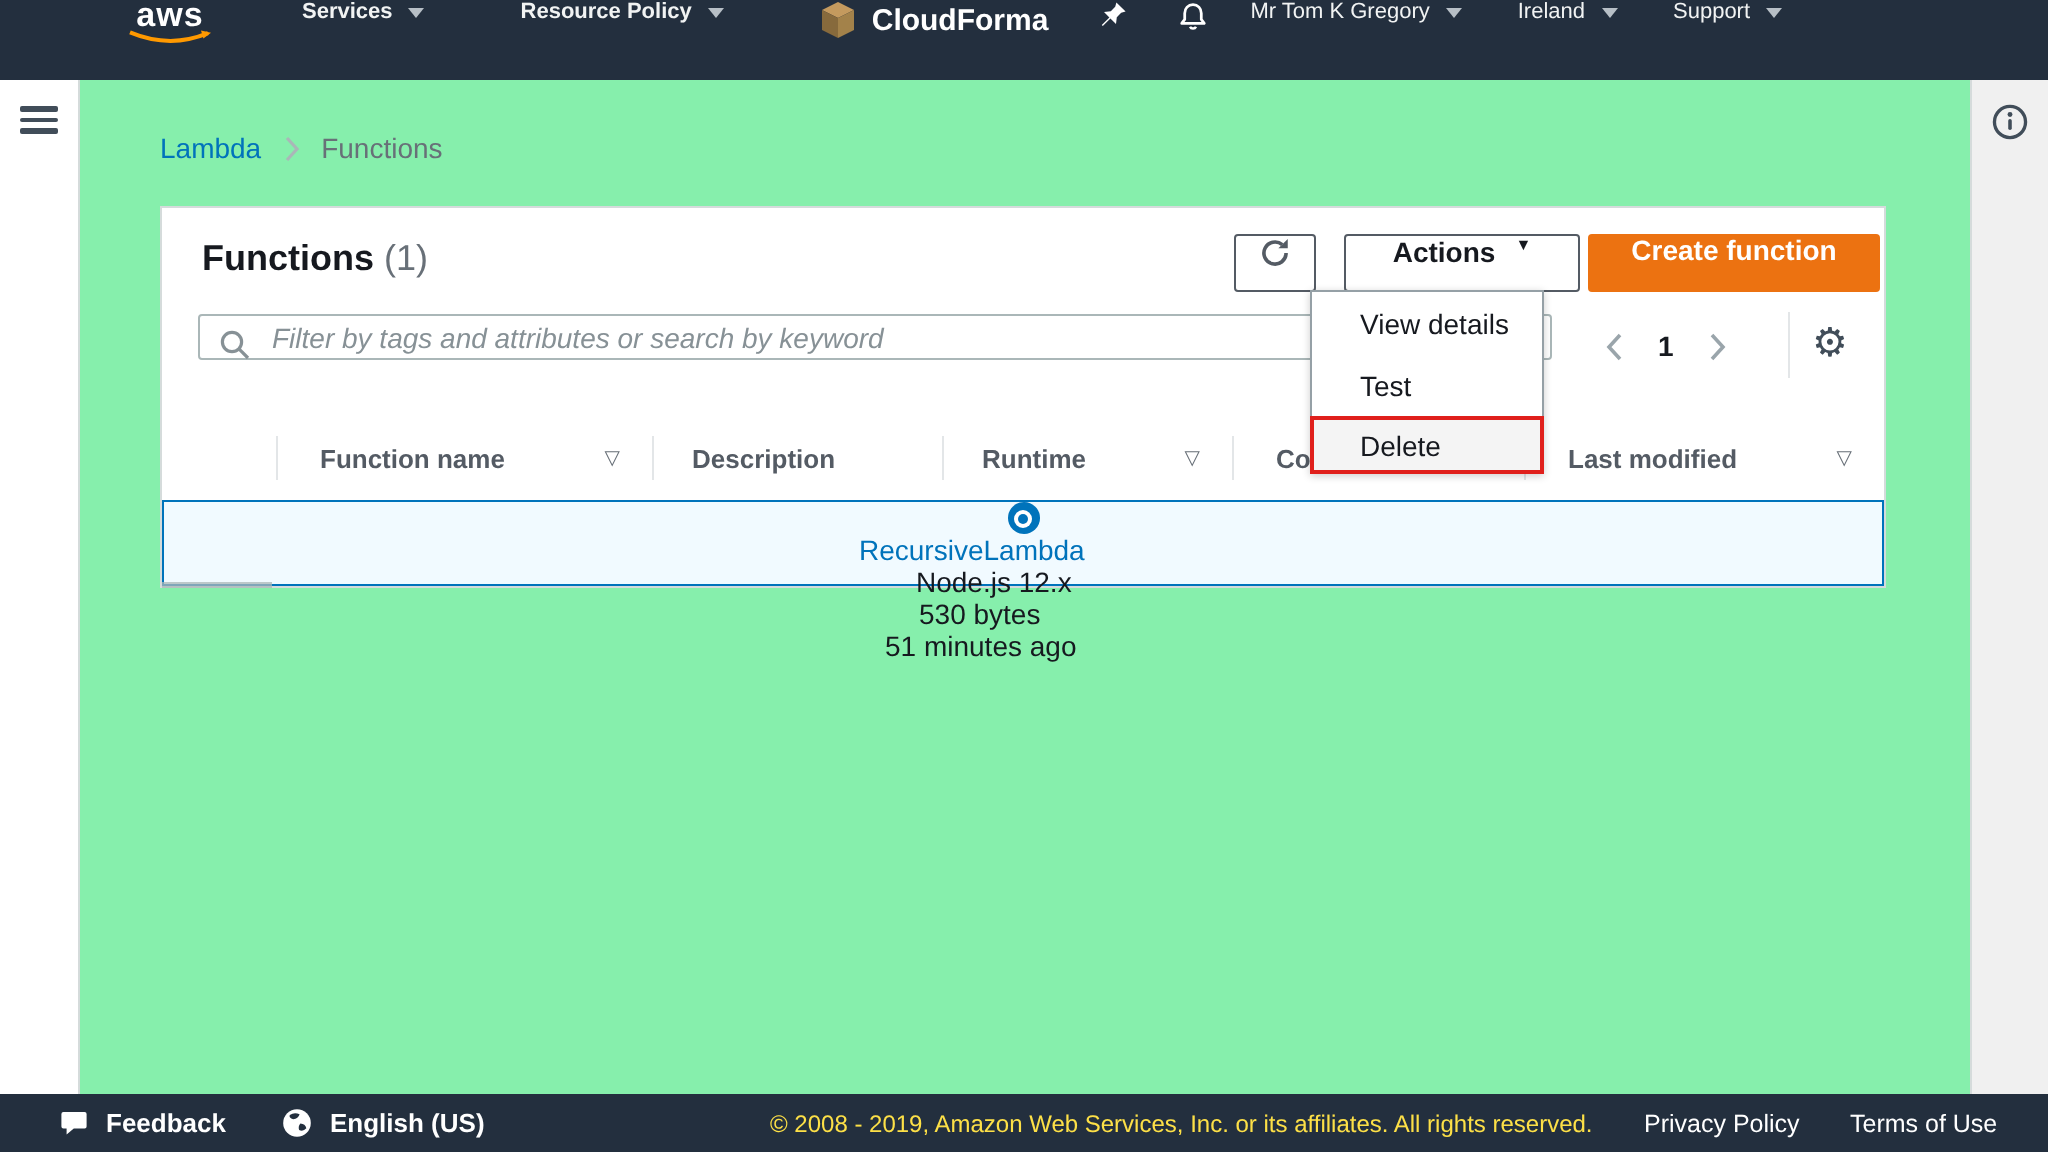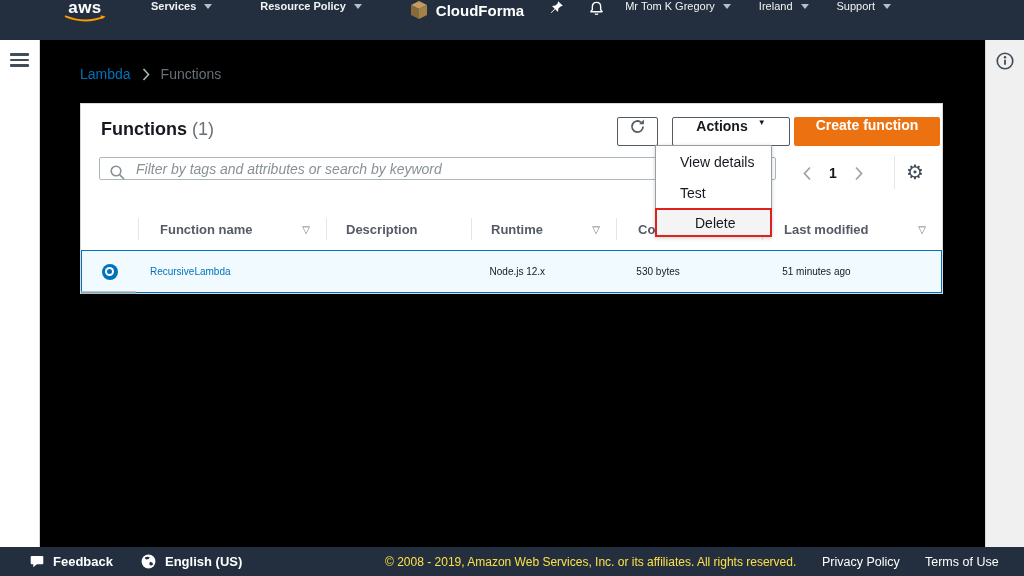--- a/index.html
+++ b/index.html
@@ -19,21 +19,21 @@
   .nav-icon { display:flex; align-items:center; cursor:pointer; }
 
   
   .sidebar { position:absolute; left:0; top:40px; bottom:29px; width:40px; background:#fff; border-right:1px solid #d5dbdb; }
   .hamburger { margin:13px auto 0; width:19px; cursor:pointer; }
   .hamburger i { display:block; height:2.5px; background:#414d59; border-radius:1px; margin-bottom:3.2px; }
   .helpstrip { position:absolute; right:0; top:40px; bottom:29px; width:39px; background:#f0f0f0; border-left:1px solid #d5dbdb; }
   .info-btn { display:block; margin:11px auto 0; cursor:pointer; }
 
   
-  .main { position:absolute; left:40px; right:39px; top:40px; bottom:29px; background:#000000; }
+  .main { position:absolute; left:40px; right:39px; top:40px; bottom:29px; background:#86efac; }
   .breadcrumb { position:absolute; left:40px; top:26px; display:flex; align-items:center; gap:11px; font-size:14px; }
   .bc-link { color:#0073bb; text-decoration:none; cursor:pointer; }
   .bc-current { color:#687078; }
 
   
   .card { position:absolute; left:40px; top:63px; width:863px; height:191px; background:#fff; border:1px solid #d5dbdb; }
   .card-title { position:absolute; left:20px; top:15px; font-size:18px; color:#16191f; font-weight:700; }
   .card-title .count { font-weight:400; color:#687078; }
 
   .btn { display:flex; align-items:flex-start; justify-content:center; cursor:pointer; font-family:inherit;margin-left:16px; }
@@ -59,35 +59,35 @@
   
   .thead { position:absolute; left:0; top:104px; width:861px; height:42px; display:flex; align-items:center;
            font-size:13px; font-weight:700; color:#545b64; }
   .th { position:relative; height:100%; display:flex; align-items:center; justify-content:space-between; padding-right:16px; }
   .th:not(.th-radio)::before { content:""; position:absolute; left:0; top:10px; width:1px; height:22px; background:#e3e6e8; }
   .sort { font-size:10px; color:#687078; font-weight:400; }
   .th-radio { width:57px; } .th-name { width:188px; padding-left:22px; } .th-desc { width:145px; padding-left:20px; }
   .th-runtime { width:145px; padding-left:20px; } .th-code { width:146px; padding-left:22px; } .th-mod { width:180px; padding-left:22px; }
 
   .trow { position:absolute; left:0; top:146px; width:861px; height:43px; display:flex; align-items:center;
-          background:#f1faff; border:1px solid #0073bb; font-size:10px; color:#16191f; }
+          background:#f1faff; border:1px solid #0073bb; font-size:14px; color:#16191f;flex-direction:column; }
   .td-radio { width:56px; display:flex; justify-content:center; }
   .td-name { width:188px; padding-left:12px; } .td-desc { width:145px; padding-left:20px; }
   .td-runtime { width:145px; padding-left:19px; } .td-code { width:146px; padding-left:21px; } .td-mod { width:180px; padding-left:21px; }
   .fn-link { color:#0073bb; text-decoration:none; cursor:pointer; }
   .radio { width:16px; height:16px; border-radius:50%; background:#0073bb; display:flex; align-items:center; justify-content:center; cursor:pointer; }
   .radio .w { width:9px; height:9px; border-radius:50%; background:#fff; display:flex; align-items:center; justify-content:center; }
   .radio .b { width:5px; height:5px; border-radius:50%; background:#0073bb; }
   .scroll-thumb { position:absolute; left:0; bottom:-1px; width:55px; height:3px; background:#aab7b8; opacity:.75; }
 
   
   .dropdown { position:absolute; left:615px; top:105px; width:117px; background:#fff; border:1px solid #95a0a6;
               box-shadow:0 1px 4px rgba(0,0,0,.2); z-index:50; }
   .dd-item { height:31px; display:flex; align-items:center; padding-left:24px; font-size:14px; color:#16191f; cursor:pointer; }
-  .dd-delete { height:29px; border:2px solid #e0201c; margin:0 -1px -1px -1px; background:#f4f4f4; padding-left:38px; }
+  .dd-delete { height:29px; border:2px solid #e0201c; margin:0 -1px -1px -1px; background:#f4f4f4; padding-left:23px; }
 
   
   .footer { position:absolute; left:0; right:0; bottom:0; height:29px; background:#232f3e; color:#fff; }
   .f-item { position:absolute; top:0; height:29px; display:flex; align-items:center; gap:8px; font-size:13px; font-weight:700; cursor:pointer; }
   .f-feedback { left:28px; } .f-lang { left:140px; }
   .f-copy { position:absolute; left:385px; top:0; height:29px; display:flex; align-items:center; font-size:12px; color:#fde047; }
   .f-privacy { left:822px; font-size:12.5px; } .f-terms { left:925px; font-size:12.5px; }
 </style>
 </head>
 <body>

